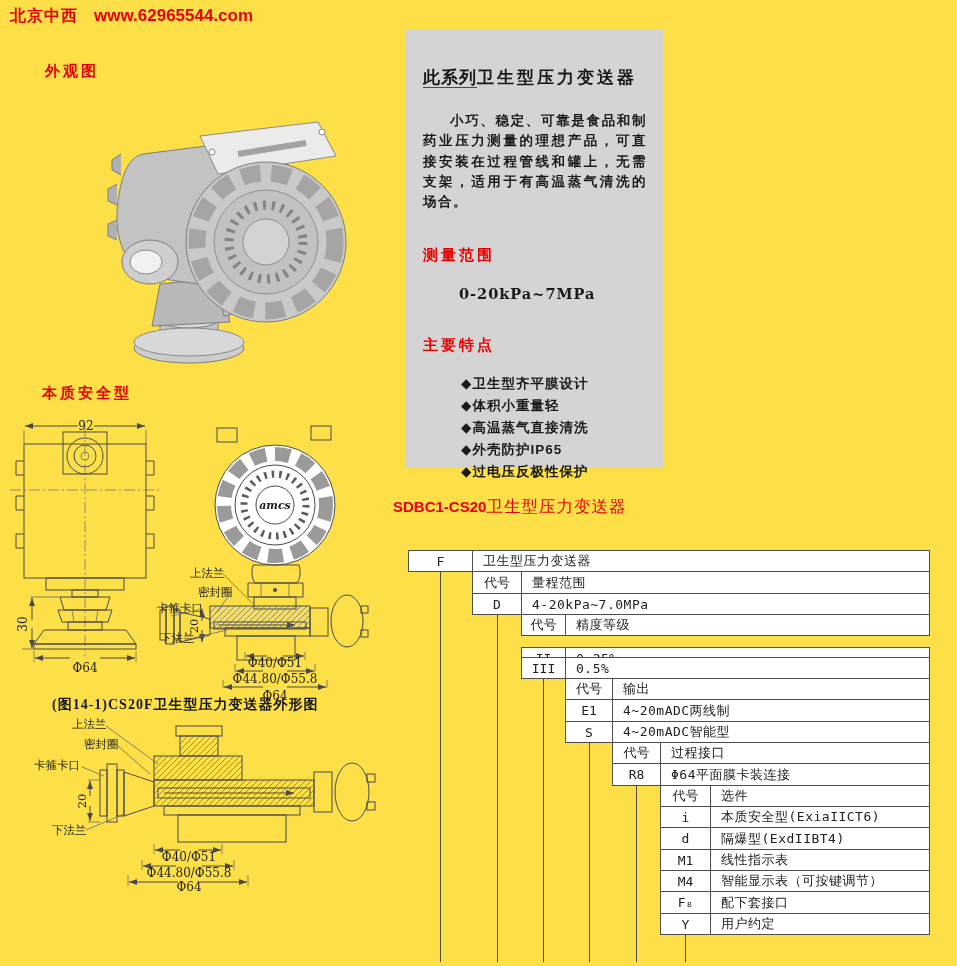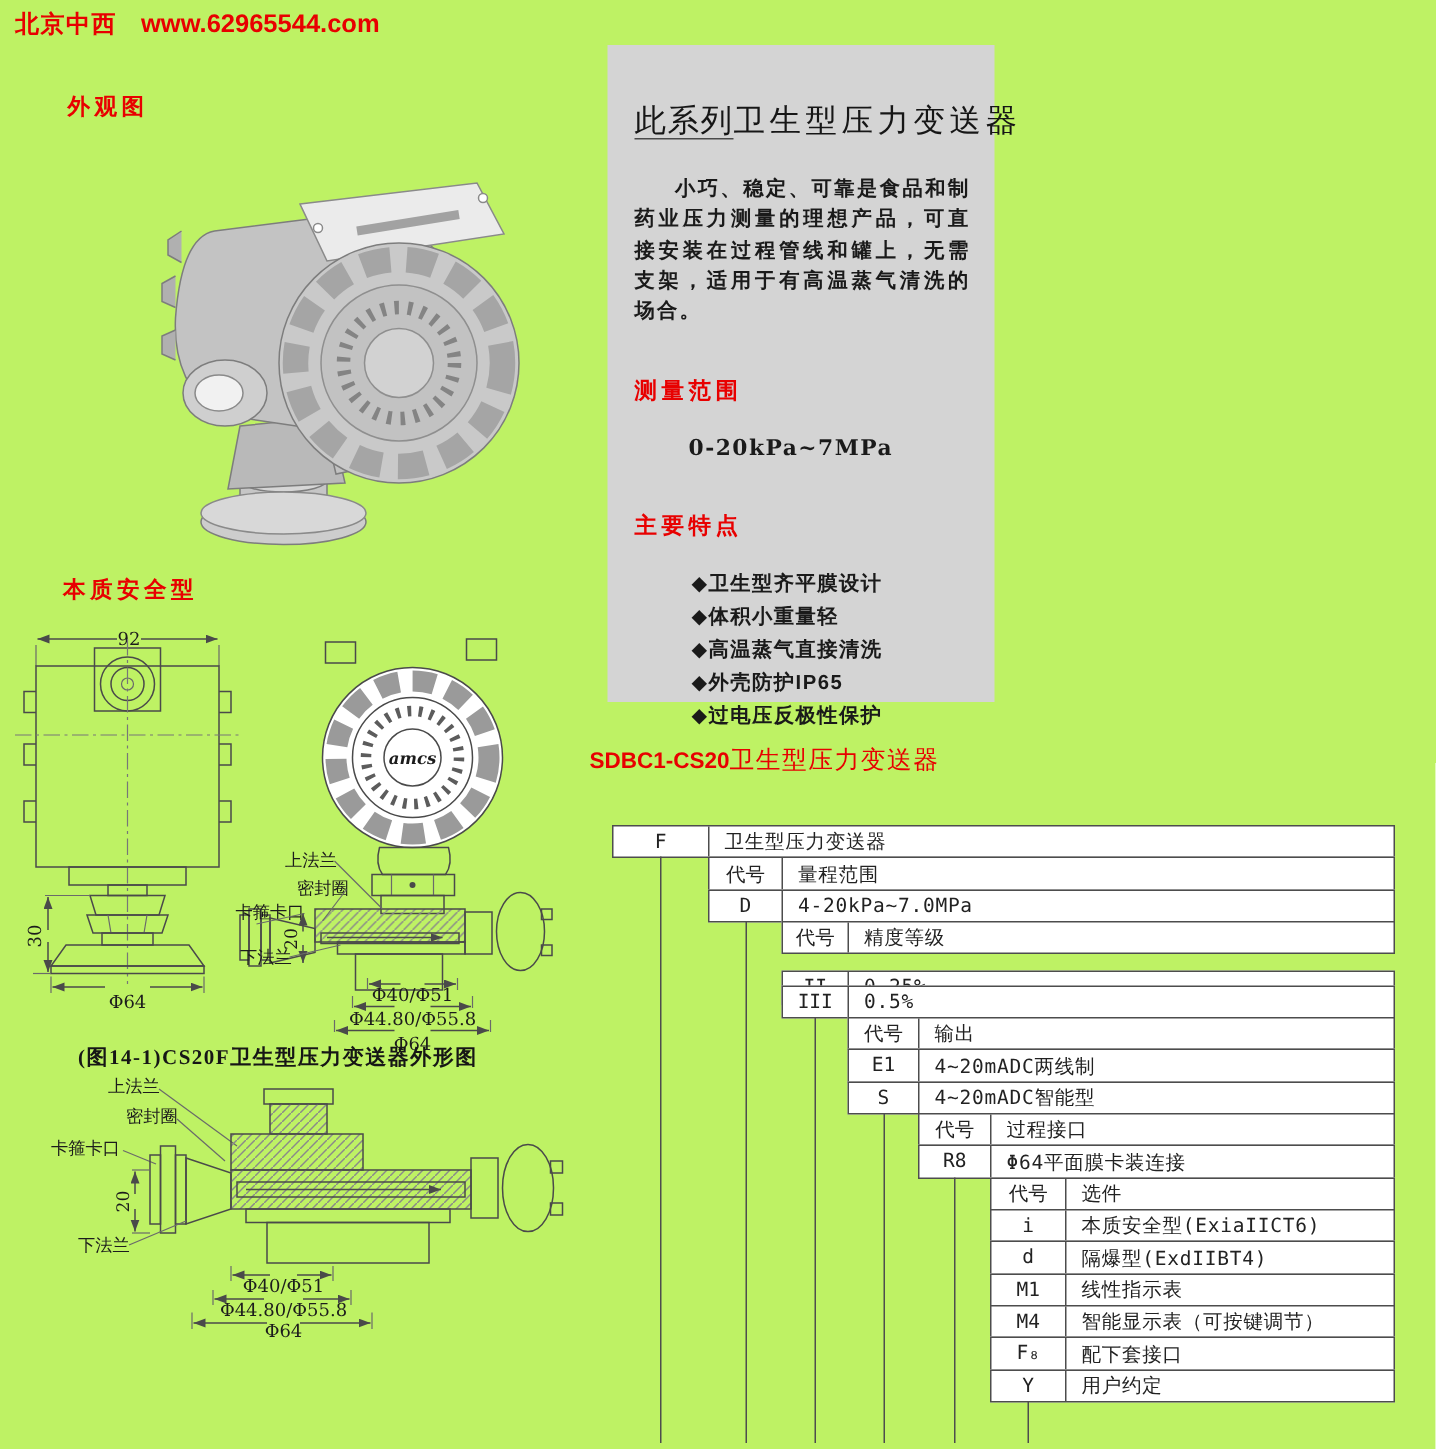--- a/index.html
+++ b/index.html
@@ -1,27 +1,27 @@
 <!DOCTYPE html>
 <html><head>
 <meta charset="utf-8">
 <style>
   html,body{margin:0;padding:0;background:#fff;}
-  #canvas{position:relative;width:957px;height:966px;background:#bef264;overflow:hidden;
+  #canvas{position:relative;width:957px;height:966px;background:#fde047;overflow:hidden;
           font-family:"Liberation Sans","DejaVu Sans",sans-serif;color:#111;}
   .abs{position:absolute;}
   
   .site-header{left:10px;top:6px;display:flex;align-items:baseline;gap:16px;
                font-weight:bold;font-size:16px;color:#e80000;letter-spacing:1px;}
   .site-header .url{font-size:17px;letter-spacing:0;}
   .red-heading{color:#e80000;font-weight:bold;font-size:15px;letter-spacing:3px;}
   
   .info-box{left:405px;top:30px;width:258px;height:438px;background:#d4d4d4;
             box-sizing:border-box;padding:20px 16px 0 18px;}
-  .info-title{font-size:21px;font-weight:normal;margin-top:16px;white-space:nowrap;color:#161616;}
+  .info-title{font-size:17px;font-weight:bold;margin-top:16px;white-space:nowrap;color:#161616;}
   .info-title .prefix{letter-spacing:1px;border-bottom:1px solid #4a4a4a;}
   .info-title .main{letter-spacing:3px;}
   .info-desc{margin-top:22px;font-size:13.5px;font-weight:bold;line-height:1.5;
              letter-spacing:1.5px;text-indent:2em;color:#1a1a1a;text-align:justify;}
   .info-sub{margin-top:34px;color:#e80000;font-weight:bold;font-size:15px;letter-spacing:3px;}
   .range-value{margin-top:20px;padding-left:36px;font-size:14.5px;font-weight:bold;
                letter-spacing:1px;font-family:"DejaVu Serif","Liberation Serif",serif;color:#1a1a1a;}
   .features{margin-top:18px;padding-left:38px;}
   .feature-item{font-size:13.5px;font-weight:bold;line-height:22px;letter-spacing:1px;color:#1a1a1a;}
   

